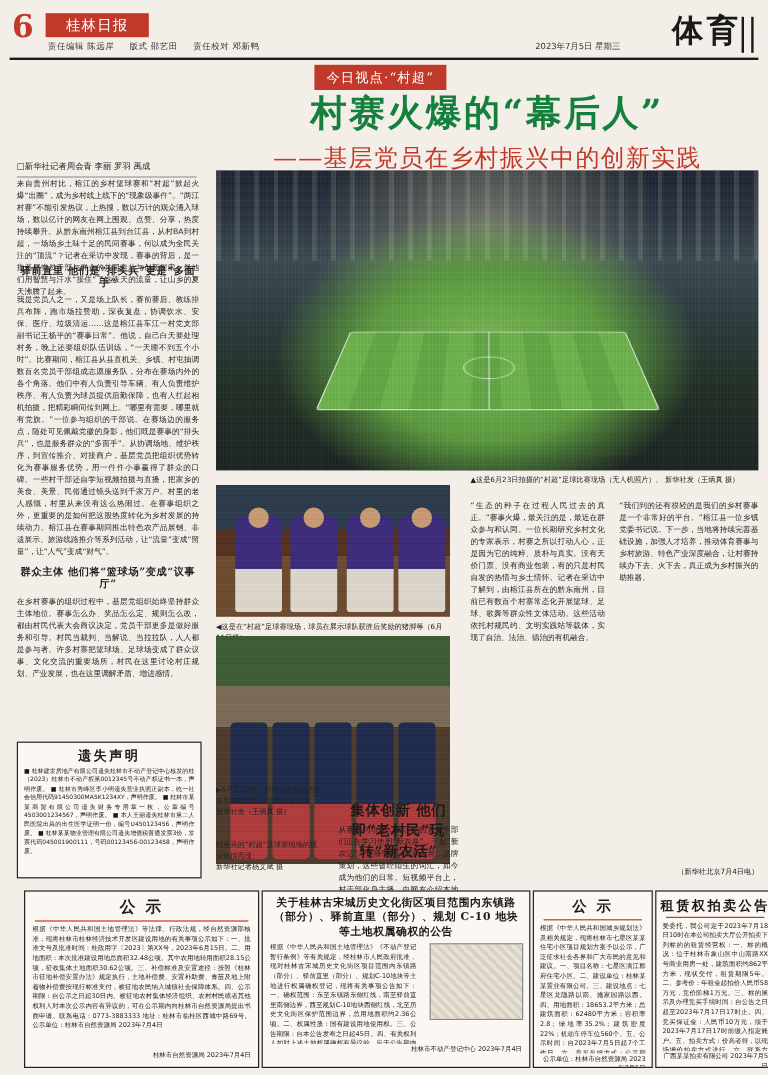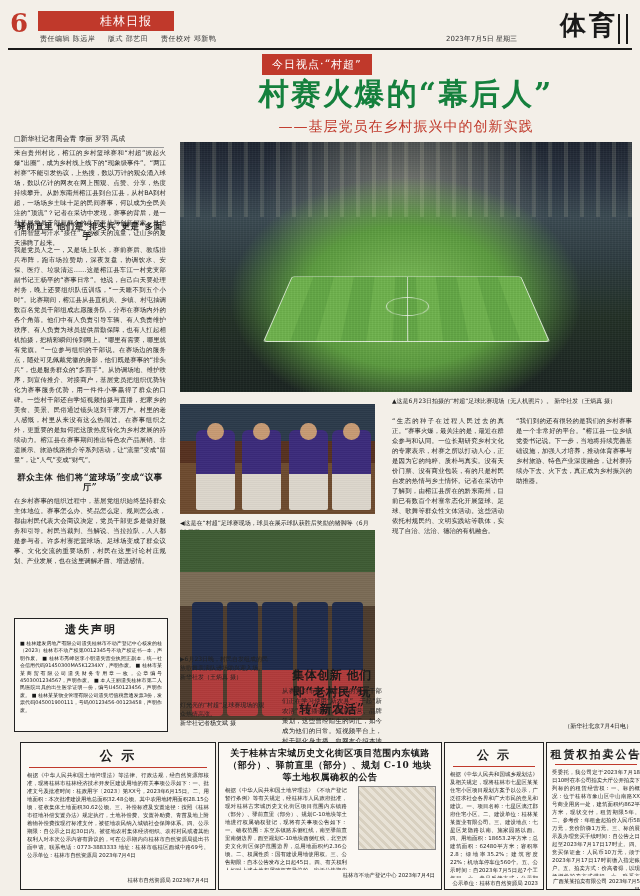--- a/index.html
+++ b/index.html
@@ -8,31 +8,31 @@
     background:#efeae2;
     font-family:"DejaVu Sans", sans-serif;
     color:#1a1a1a;
     overflow:hidden;
   }
   .page{position:relative;width:640px;height:896px;background:#f3efe8;}
 
   
   .masthead{position:absolute;left:8px;top:8px;width:624px;height:40px;border-bottom:2px solid #1a1a1a;}
   .pagenum{position:absolute;left:2px;top:2px;font-size:26px;font-weight:bold;color:#c0392b;font-family:"DejaVu Serif",serif;line-height:1;}
-  .paper-logo{position:absolute;left:30px;top:3px;width:96px;height:20px;background:#c0392b;color:#fff;font-size:12px;letter-spacing:1px;text-align:center;line-height:20px;font-family:"DejaVu Serif",serif;padding-left:40px;}
+  .paper-logo{position:absolute;left:30px;top:3px;width:86px;height:20px;background:#c0392b;color:#fff;font-size:12px;letter-spacing:1px;text-align:center;line-height:20px;font-family:"DejaVu Serif",serif;}
   .editors{position:absolute;left:32px;top:26px;font-size:7px;color:#333;letter-spacing:0.5px;}
   .editors span{margin-right:10px;}
   .pubdate{position:absolute;left:392px;top:26px;font-size:7px;color:#333;margin-left:46px;}
   .section-title{position:absolute;right:14px;top:0px;font-size:26px;font-weight:bold;font-family:"DejaVu Serif",serif;letter-spacing:3px;}
   .section-rule{position:absolute;right:4px;top:6px;width:6px;height:30px;border-left:2px solid #1a1a1a;border-right:2px solid #1a1a1a;}
 
   
   .topic-tag{position:absolute;left:262px;top:54px;background:#c0392b;color:#fff;font-size:11px;padding:3px 10px;letter-spacing:1px;font-family:"DejaVu Serif",serif;}
   .headline{position:absolute;left:180px;top:74px;width:452px;text-align:center;font-family:"DejaVu Serif",serif;font-size:30px;font-weight:bold;letter-spacing:2px;color:#15803d;}
-  .subheadline{position:absolute;left:180px;top:118px;width:452px;text-align:center;font-family:"DejaVu Serif",serif;font-size:14px;color:#c0392b;letter-spacing:1px;}
+  .subheadline{position:absolute;left:180px;top:118px;width:452px;text-align:center;font-family:"DejaVu Serif",serif;font-size:20px;color:#c0392b;letter-spacing:1px;}
 
   
   .byline{position:absolute;left:14px;top:134px;width:150px;font-size:7px;color:#222;border-bottom:1px solid #999;padding-bottom:3px;}
   .lead{position:absolute;left:14px;top:148px;width:152px;font-size:6.4px;line-height:10px;text-align:justify;color:#1f1f1f;}
   .subhead{font-weight:bold;font-size:8.5px;text-align:center;display:block;margin:7px 0 4px;font-family:"DejaVu Serif",serif;letter-spacing:0.5px;}
   .col-body{position:absolute;font-size:6.4px;line-height:10px;text-align:justify;color:#1f1f1f;}
 
   
   .photo{position:absolute;overflow:hidden;background:#6a7f8a;}
   .cap{position:absolute;font-size:6px;line-height:9px;color:#222;}

